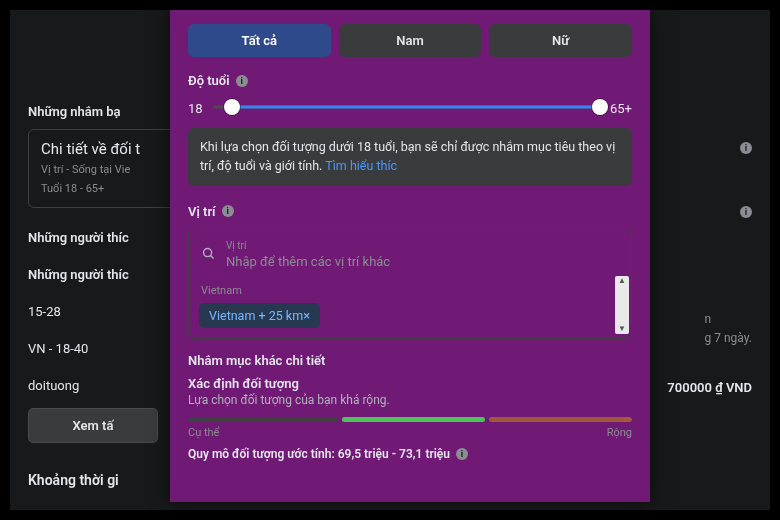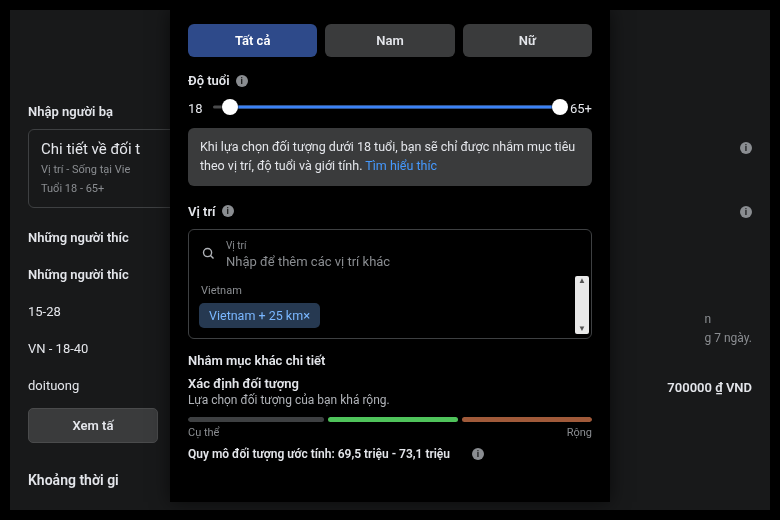--- a/index.html
+++ b/index.html
@@ -8,21 +8,21 @@
   .bg{position:absolute;inset:0;padding:18px 18px 0 18px;color:#b0b3b8;font-size:13px}
   .bg-left{position:absolute;left:18px;top:72px;width:170px}
   .bg-left .hdr{font-size:13px;font-weight:600;color:#e4e6eb;margin-top:22px}
   .bg-card{border:1px solid #3e4042;border-radius:6px;padding:10px 12px;margin-top:10px}
   .bg-card .t{color:#e4e6eb;font-size:15px}
   .bg-card .s{color:#8a8d91;font-size:11px;margin-top:4px;line-height:1.4}
   .bg-right{position:absolute;right:18px;top:130px;width:110px;text-align:right;color:#8a8d91;font-size:12px}
   .bg-btn{position:absolute;left:18px;top:398px;width:130px;background:#3a3b3c;color:#e4e6eb;font-size:13px;font-weight:600;text-align:center;padding:9px 0;border-radius:5px;border:1px solid #4a4b4c}
   .bg-right2{position:absolute;right:18px;top:300px;color:#8a8d91;font-size:12px;text-align:left;line-height:1.6}
   .bg-result{position:absolute;right:18px;top:370px;color:#e4e6eb;font-size:13px;font-weight:600}
-  .modal{position:absolute;left:160px;top:0;width:440px;bottom:8px;background:#000000;border-radius:0;box-shadow:0 0 18px rgba(0,0,0,.6);padding:14px 18px 0 18px;overflow:hidden}
+  .modal{position:absolute;left:160px;top:0;width:480px;bottom:8px;background:#701a75;border-radius:0;box-shadow:0 0 18px rgba(0,0,0,.6);padding:14px 18px 0 18px;overflow:hidden}
   .seg{display:flex;gap:8px;margin-bottom:16px}
   .seg-btn{flex:1;text-align:center;padding:9px 0;border-radius:6px;font-size:13px;font-weight:600;background:#3a3b3c;color:#e4e6eb;cursor:pointer}
   .seg-btn.active{background:#2e4a8a;color:#fff}
   .label{color:#e4e6eb;font-size:13px;font-weight:600;display:flex;align-items:center;gap:6px;margin-bottom:10px}
   .info-ic{display:inline-flex;width:12px;height:12px;border-radius:50%;background:#8a8d91;color:#18191a;font-size:9px;font-weight:700;align-items:center;justify-content:center}
   .slider-row{display:flex;align-items:flex-end;gap:10px;margin-bottom:12px}
   .slider-val{color:#e4e6eb;font-size:13px}
   .slider{flex:1;position:relative;height:18px}
   .track{position:absolute;top:50%;left:0;right:0;height:3px;background:#4a4b4c;transform:translateY(-50%);border-radius:2px}
   .fill{position:absolute;top:50%;left:5%;right:0;height:3px;background:#3b82f6;transform:translateY(-50%);border-radius:2px}
@@ -47,29 +47,29 @@
   .sect{color:#e4e6eb;font-size:13px;font-weight:600;margin:14px 0 8px 0}
   .def-t{color:#e4e6eb;font-size:13px;font-weight:600}
   .def-s{color:#b0b3b8;font-size:12px;margin-top:2px}
   .gauge{margin-top:10px}
   .gauge-bar{display:flex;height:5px;border-radius:3px;overflow:hidden;margin:4px 0 4px 0;gap:4px}
   .gauge-bar span{display:block;height:100%;border-radius:3px}
   .g1{flex:1.05;background:#3e4042}
   .g2{flex:1;background:#4fc35b}
   .g3{flex:1;background:#a05a3a}
   .gauge-lab{display:flex;justify-content:space-between;color:#8a8d91;font-size:11px}
-  .est{color:#e4e6eb;font-size:12px;margin-top:8px;display:flex;align-items:center;gap:22px;font-weight:600}
+  .est{color:#e4e6eb;font-size:12px;margin-top:8px;display:flex;align-items:center;gap:6px;font-weight:600}
 </style>
 </head>
 <body>
 
 <div class="frame">
 <div class="bg">
   <div class="bg-left">
-    <div class="hdr">Nhập người bạ</div>
+    <div class="hdr">Những nhắm bạ</div>
     <div class="bg-card">
       <div class="t">Chi tiết về đối t</div>
       <div class="s">Vị trí - Sống tại Vie</div>
       <div class="s">Tuổi 18 - 65+</div>
     </div>
     <div class="hdr">Những người thíc</div>
     <div class="hdr">Những người thíc</div>
     <div class="hdr" style="font-weight:400">15-28</div>
     <div class="hdr" style="font-weight:400">VN - 18-40</div>
     <div class="hdr" style="font-weight:400">doituong</div>

